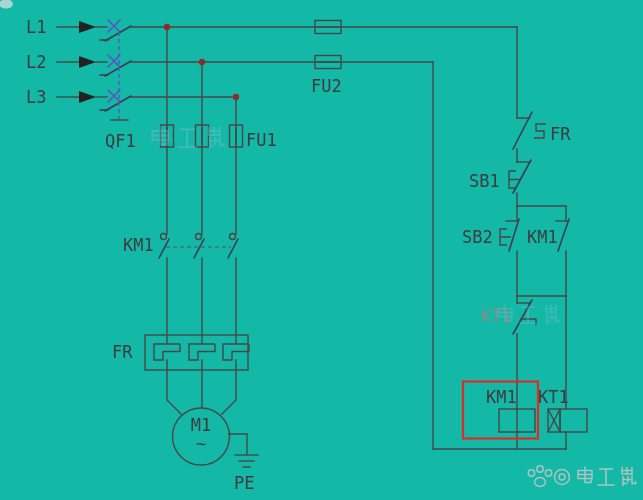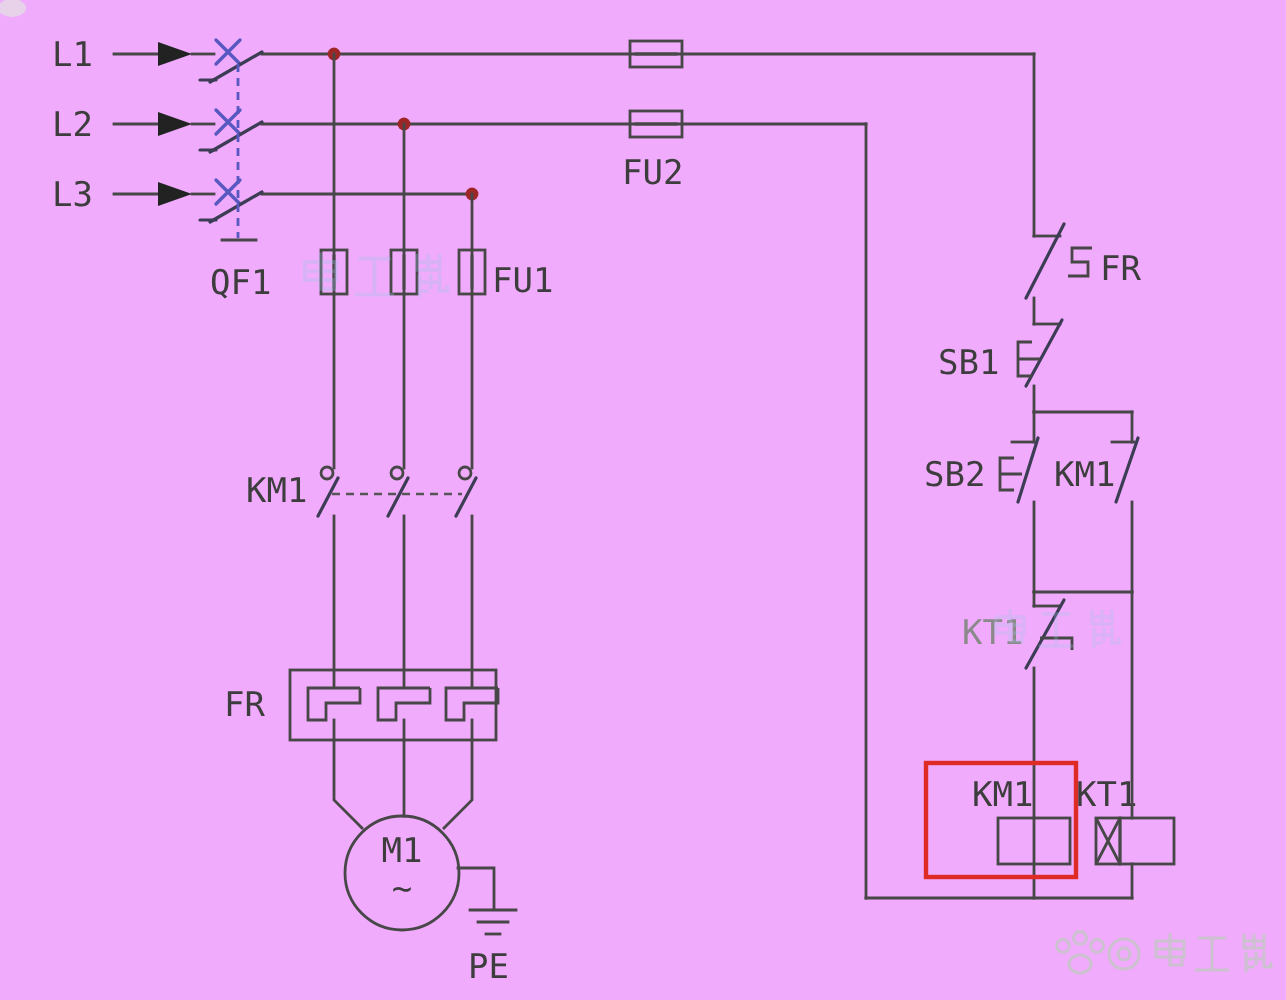--- a/index.html
+++ b/index.html
@@ -1,16 +1,16 @@
 <!DOCTYPE html>
 <html style="--wire: #474747; --blade: #3c3c55; --text: #3d3d3d; --breaker-blue: #5858c0; --junction-red: #9e2626; --highlight-red: #df2b26; --watermark-blue: #9fc3e4; --watermark-gray: #c6c6c6;"><head>
 <meta charset="utf-8">
 <style>
   html,body{margin:0;padding:0;background:#ffffff;}
-  #stage{position:relative;width:643px;height:500px;background:#f0abfc;overflow:hidden;
+  #stage{position:relative;width:643px;height:500px;background:#14b8a6;overflow:hidden;
          font-family:"DejaVu Sans Mono","Liberation Mono",monospace;}
   svg{position:absolute;left:0;top:0;}
   .wire{stroke:var(--wire);stroke-width:1.4;fill:none;stroke-linecap:square;}
   .comp{stroke:var(--wire);stroke-width:1.4;fill:none;}
   .blade{stroke:var(--blade);stroke-width:1.6;fill:none;stroke-linecap:round;}
   .bluex{stroke:var(--breaker-blue);stroke-width:1.7;fill:none;stroke-linecap:round;}
   .dashlink{stroke:var(--breaker-blue);stroke-width:1.4;fill:none;stroke-dasharray:4 3;}
   .mechlink{stroke:#555;stroke-width:1.2;fill:none;stroke-dasharray:4 3;}
   .dot{fill:var(--junction-red);stroke:none;}
   .lbl{font-family:"DejaVu Sans Mono","Liberation Mono",monospace;font-size:17px;fill:var(--text);}

